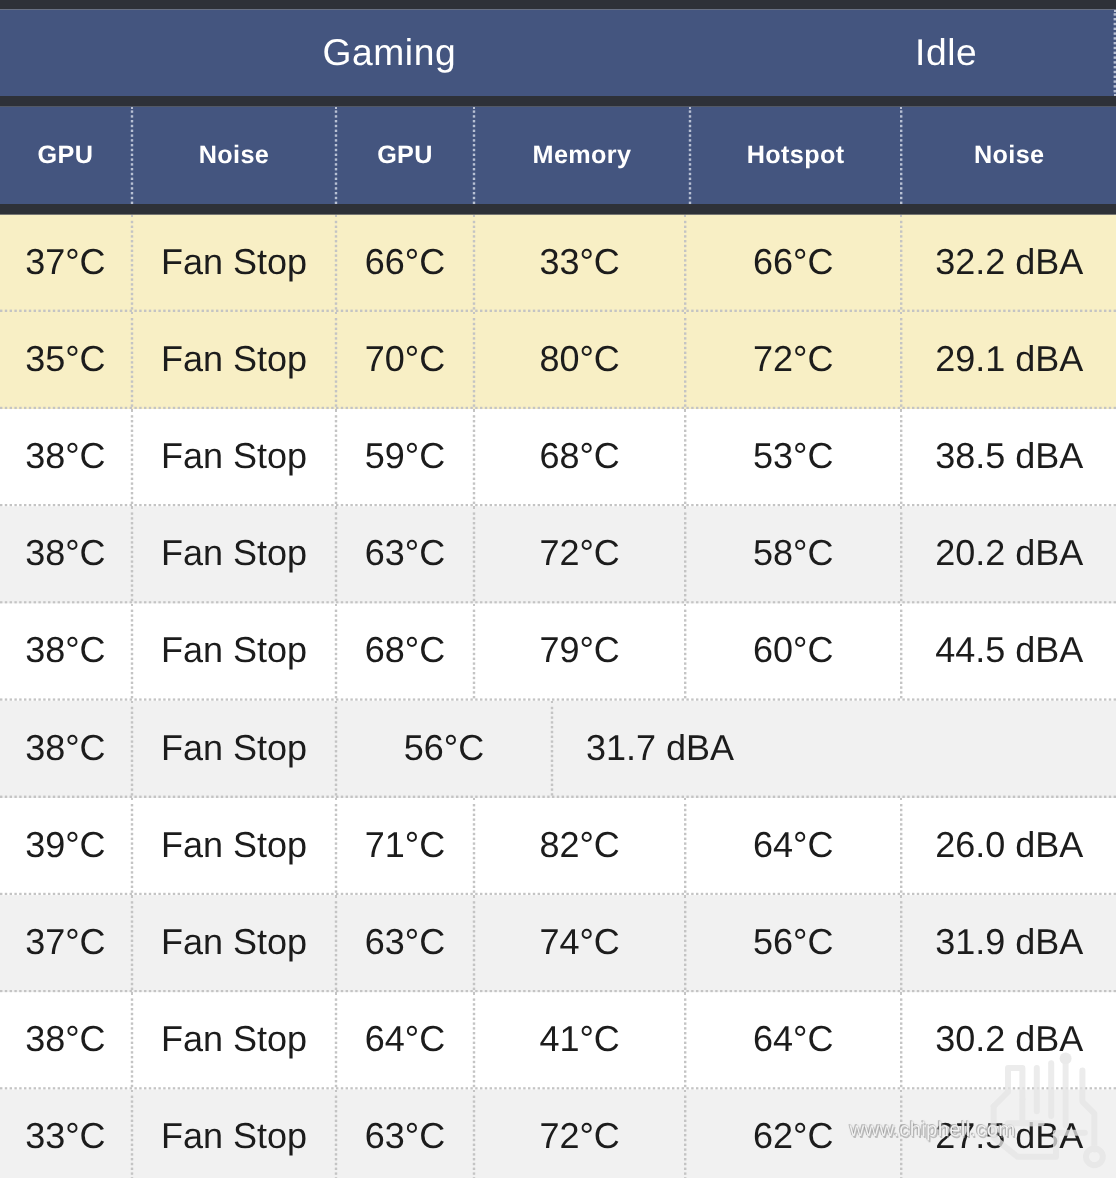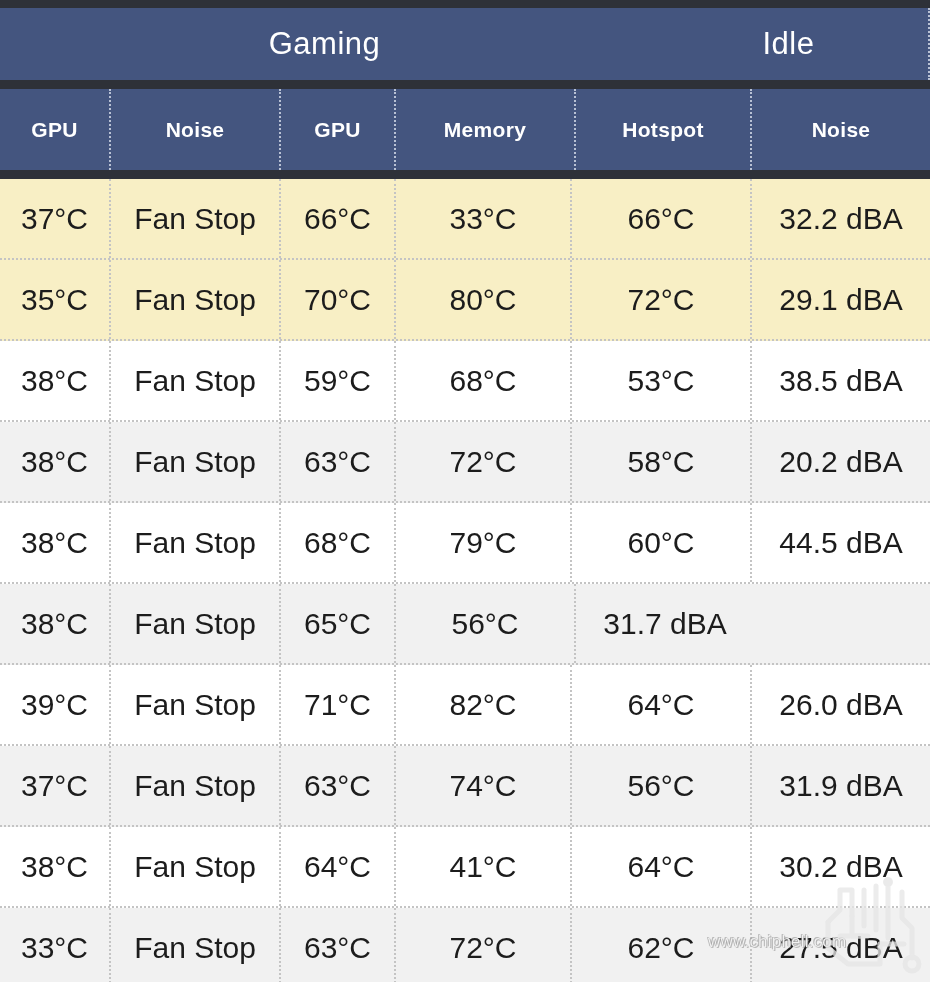--- a/index.html
+++ b/index.html
@@ -227,21 +227,20 @@
       <div class="data-cell w1">Fan Stop</div>
       <div class="data-cell w2">68°C</div>
       <div class="data-cell w3">79°C</div>
       <div class="data-cell w4">60°C</div>
       <div class="data-cell w5">44.5 dBA</div>
     </div>
 
     <div class="data-row zebra">
       <div class="data-cell w0">38°C</div>
       <div class="data-cell w1">Fan Stop</div>
-      <div class="data-cell w2">65°C</div>
       <div class="data-cell w4">56°C</div>
       <div class="data-cell w5">31.7 dBA</div>
     </div>
 
     <div class="data-row plain">
       <div class="data-cell w0">39°C</div>
       <div class="data-cell w1">Fan Stop</div>
       <div class="data-cell w2">71°C</div>
       <div class="data-cell w3">82°C</div>
       <div class="data-cell w4">64°C</div>

